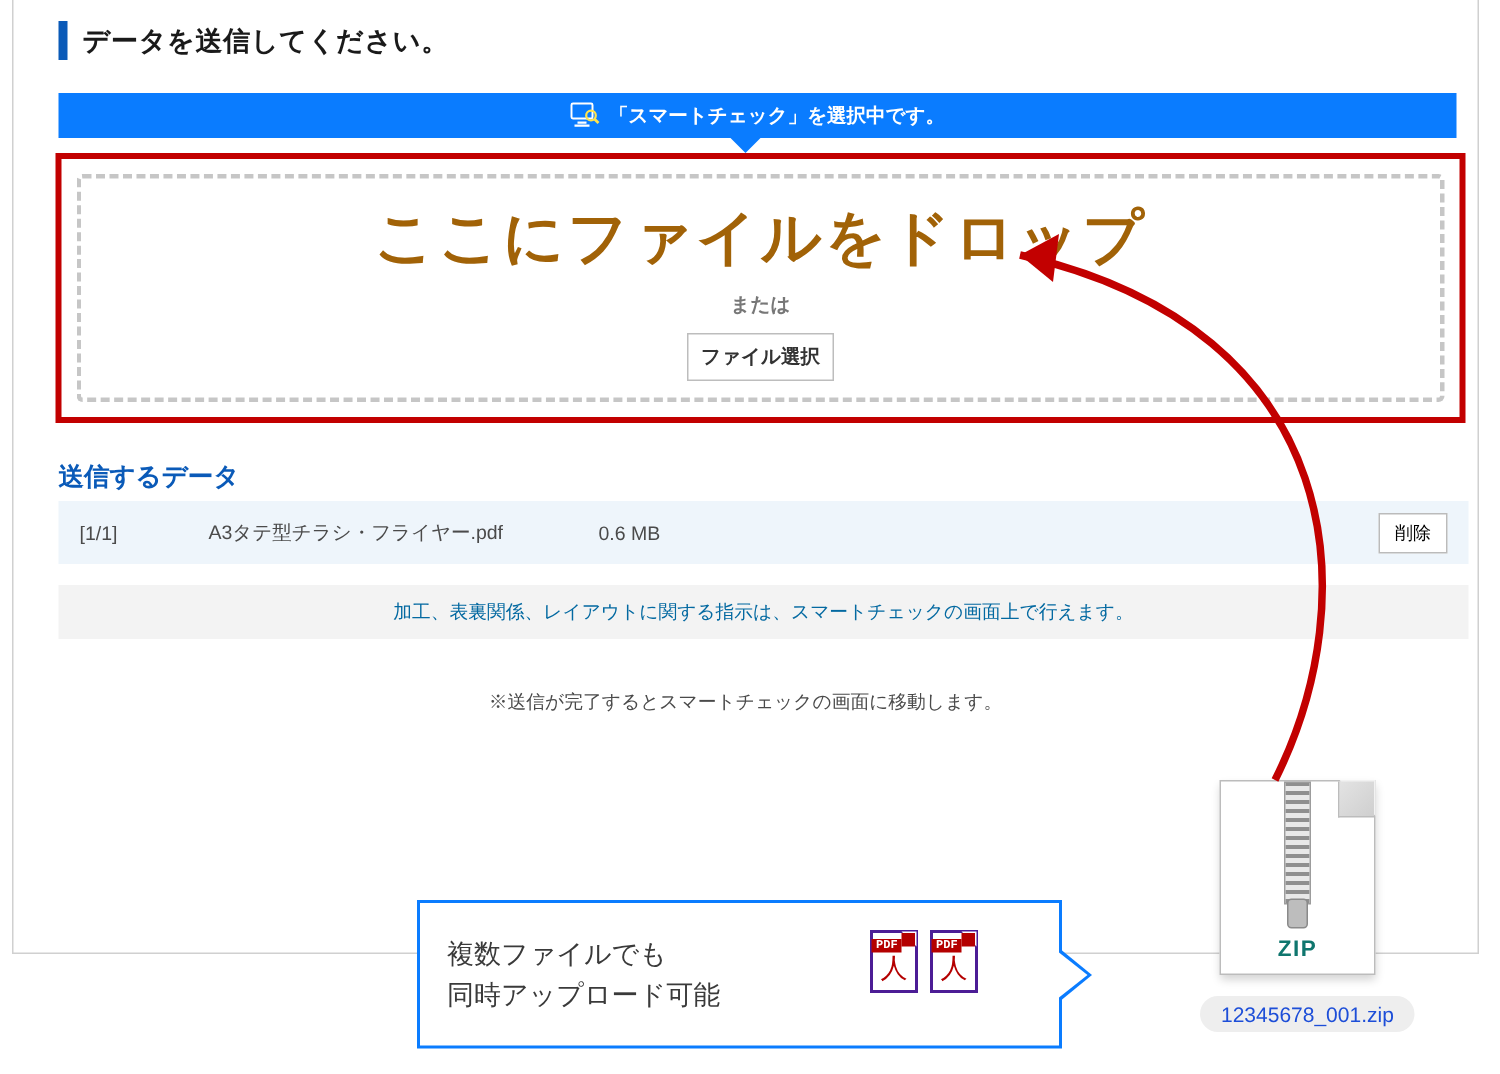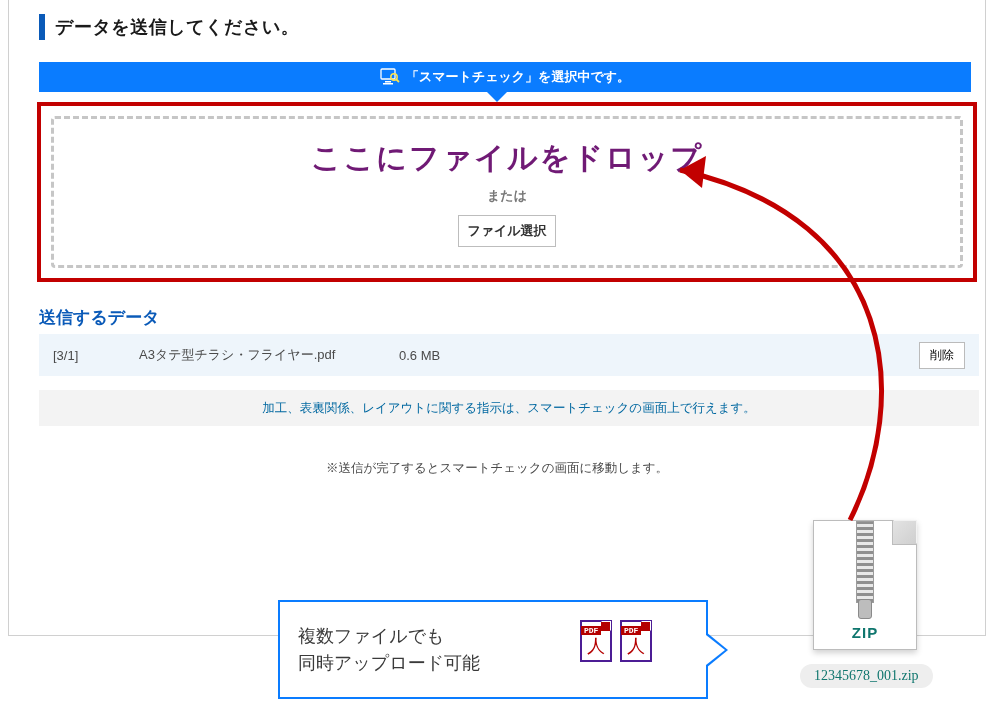--- a/index.html
+++ b/index.html
@@ -68,22 +68,22 @@
     position: absolute;
     left: 10px; top: 10px; right: 10px; bottom: 10px;
     border: 3px dashed #c6c6c6;
     border-radius: 4px;
     display: flex;
     flex-direction: column;
     align-items: center;
     justify-content: center;
   }
   .drop-title {
-    font-size: 30px;
-    color: #701a75;
+    font-size: 40px;
+    color: #a16207;
     font-weight: 600;
     letter-spacing: 2px;
   }
   .drop-or {
     font-size: 13px;
     color: #777;
     margin-top: 8px;
     font-weight: 600;
   }
   .file-select-btn {
@@ -299,23 +299,23 @@
     font-size:15px; font-weight:700; color:#0f766e;
     letter-spacing:1px;
   }
   .zip-filename {
     margin-top: 14px;
     display:inline-block;
     background:#eeeeee;
     padding:4px 14px;
     border-radius:12px;
     font-size:14px;
-    color:#0f766e;
+    color:#1d4ed8;
     white-space:nowrap;
-    font-family: Liberation Serif, serif;
+    font-family: Liberation Sans, sans-serif;
   }
 
   
   .curve-arrow {
     position:absolute;
     left: 560px; top: 100px;
     width: 380px; height: 460px;
     pointer-events:none;
   }
 </style>
@@ -345,21 +345,21 @@
     <div class="dropzone">
       <div class="drop-title">ここにファイルをドロップ</div>
       <div class="drop-or">または</div>
       <button class="file-select-btn">ファイル選択</button>
     </div>
   </div>
 
   <div class="send-heading">送信するデータ</div>
 
   <div class="file-row">
-    <div class="file-index">[3/1]</div>
+    <div class="file-index">[1/1]</div>
     <div class="file-name">A3タテ型チラシ・フライヤー.pdf</div>
     <div class="file-size">0.6 MB</div>
     <button class="delete-btn">削除</button>
   </div>
 
   <div class="note-row">加工、表裏関係、レイアウトに関する指示は、スマートチェックの画面上で行えます。</div>
 
   <div class="note2">※送信が完了するとスマートチェックの画面に移動します。</div>
 
 

